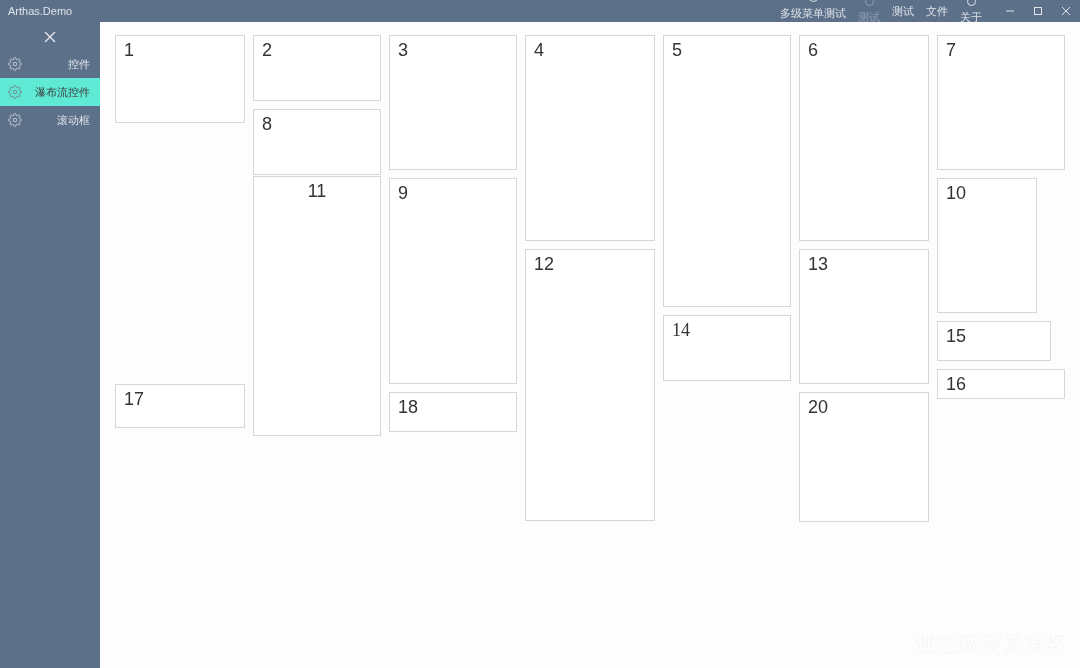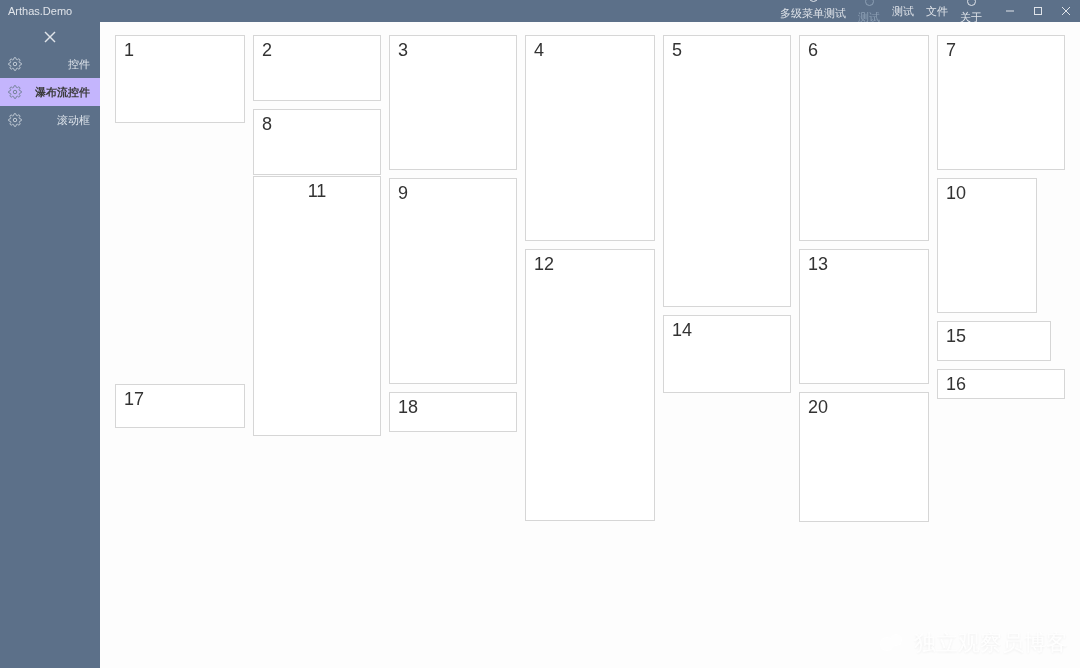--- a/index.html
+++ b/index.html
@@ -56,21 +56,21 @@
   .side-head {
     height: 26px; display:flex; align-items:center; justify-content:center;
     color:#e0e4ea;
   }
   .side-head svg { width:14px; height:14px; stroke:#e0e4ea; stroke-width:1.4; fill:none;}
   .side-item {
     height: 28px; display:flex; align-items:center; justify-content:flex-end;
     padding-right: 10px; font-size: 11px; color:#dfe5ec; cursor:pointer;
     position:relative;
   }
-  .side-item.active { background:#c4b5fd; color:#3b3b3b;font-weight:bold; }
+  .side-item.active { background:#5eead4; color:#3b3b3b; }
   .gear-icon {
     position:absolute; left:8px; top:50%; transform:translateY(-50%);
     width:14px; height:14px;
   }
   .gear-icon svg { width:14px; height:14px; }
 
   .content {
     flex:1; background:#fdfdfd; position:relative; overflow:hidden;
   }
   .tile {
@@ -187,21 +187,21 @@
       <div class="tile" style="left: 425px; top: 13px; width: 130px; height: 206px;">4</div>
       <div class="tile" style="left: 563px; top: 13px; width: 128px; height: 272px;">5</div>
       <div class="tile" style="left: 699px; top: 13px; width: 130px; height: 206px;">6</div>
       <div class="tile" style="left: 837px; top: 13px; width: 128px; height: 135px;">7</div>
       <div class="tile" style="left: 153px; top: 87px; width: 128px; height: 66px;">8</div>
       <div class="tile" style="left: 289px; top: 156px; width: 128px; height: 206px;">9</div>
       <div class="tile" style="left: 837px; top: 156px; width: 100px; height: 135px;">10</div>
       <div class="tile" style="left: 153px; top: 154px; width: 128px; height: 260px; text-align: center;">11</div>
       <div class="tile" style="left: 425px; top: 227px; width: 130px; height: 272px;">12</div>
       <div class="tile" style="left: 699px; top: 227px; width: 130px; height: 135px;">13</div>
-      <div class="tile" style="left: 563px; top: 293px; width: 128px; height: 78px;">14</div>
+      <div class="tile" style="left: 563px; top: 293px; width: 128px; height: 66px; font-family: Liberation Serif, serif;">14</div>
       <div class="tile" style="left: 837px; top: 299px; width: 114px; height: 40px;">15</div>
       <div class="tile" style="left: 837px; top: 347px; width: 128px; height: 30px;">16</div>
       <div class="tile" style="left: 15px; top: 362px; width: 130px; height: 44px;">17</div>
       <div class="tile" style="left: 289px; top: 370px; width: 128px; height: 40px;">18</div>
       <div class="tile" style="left: 699px; top: 370px; width: 130px; height: 130px;">20</div>
     </div>
 </div>
 
 <div class="watermark">
   <span class="wm-bubble"></span>

